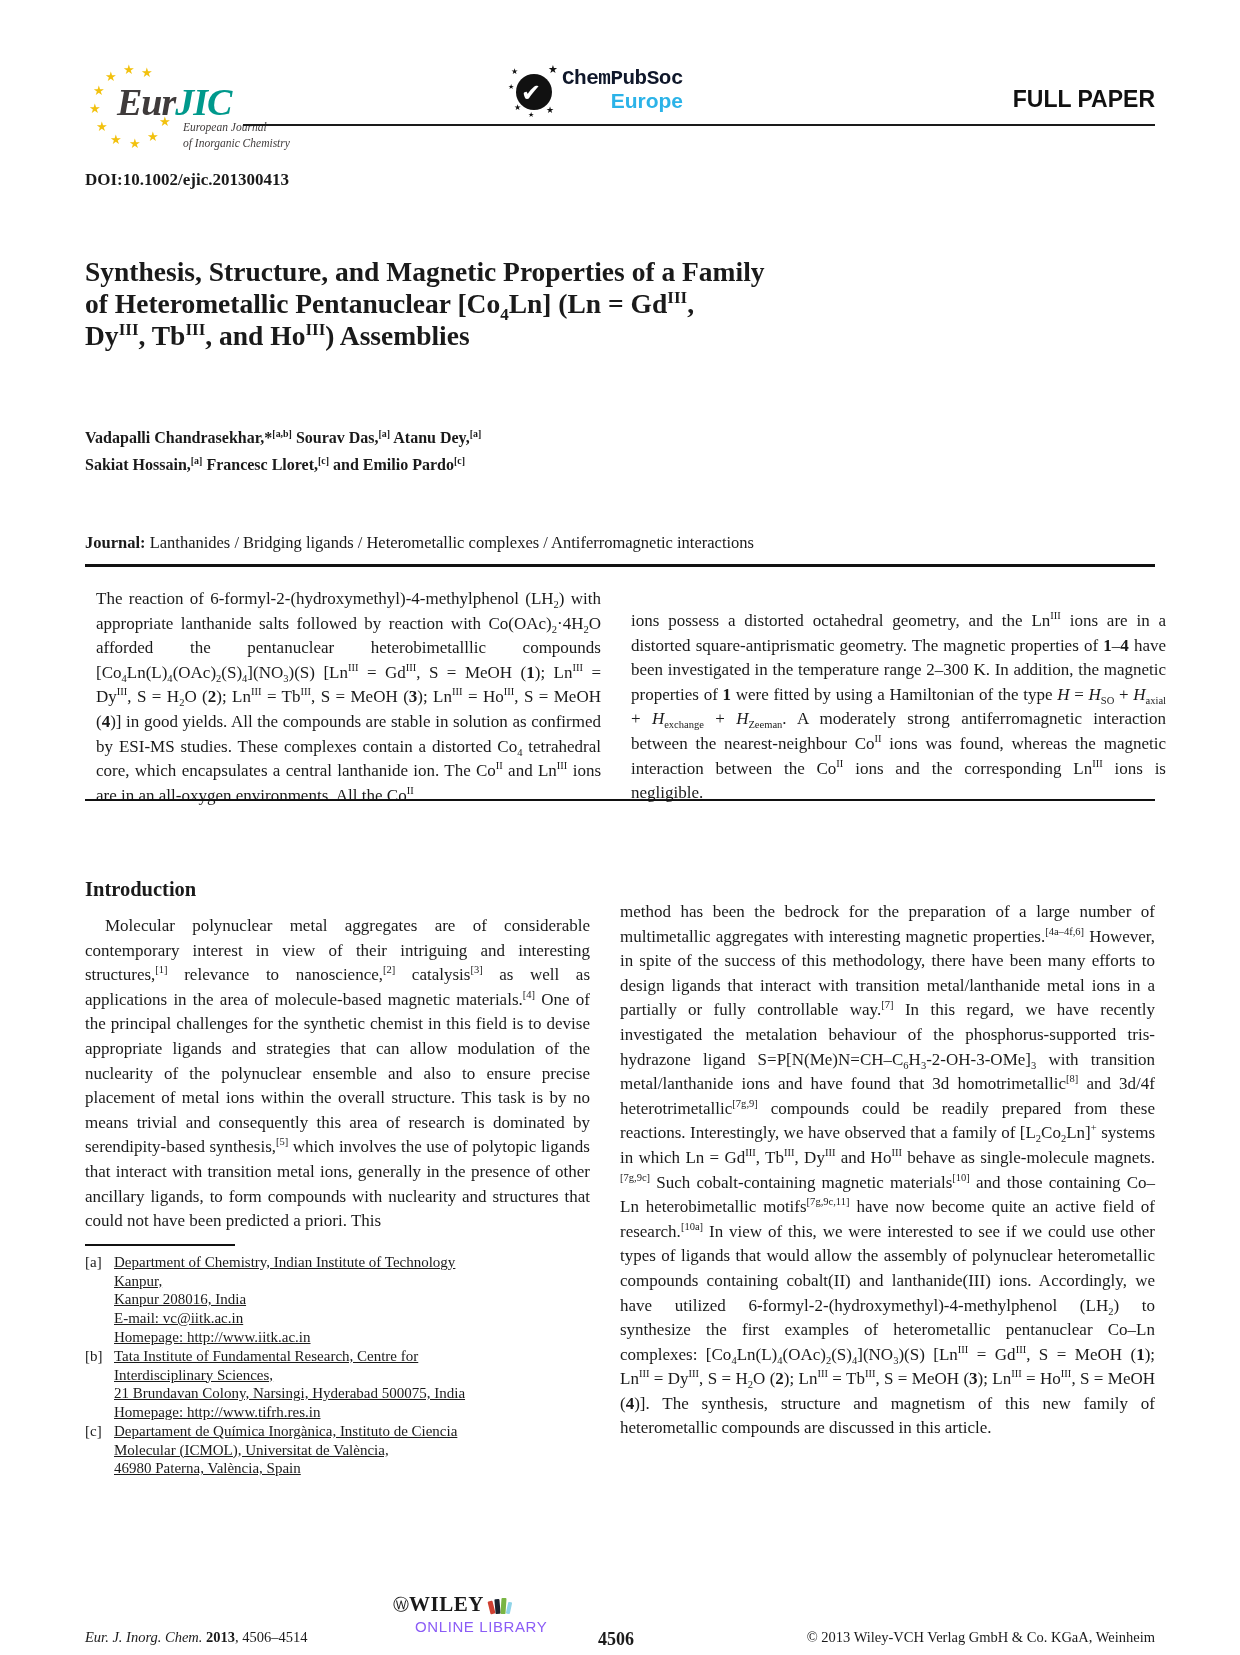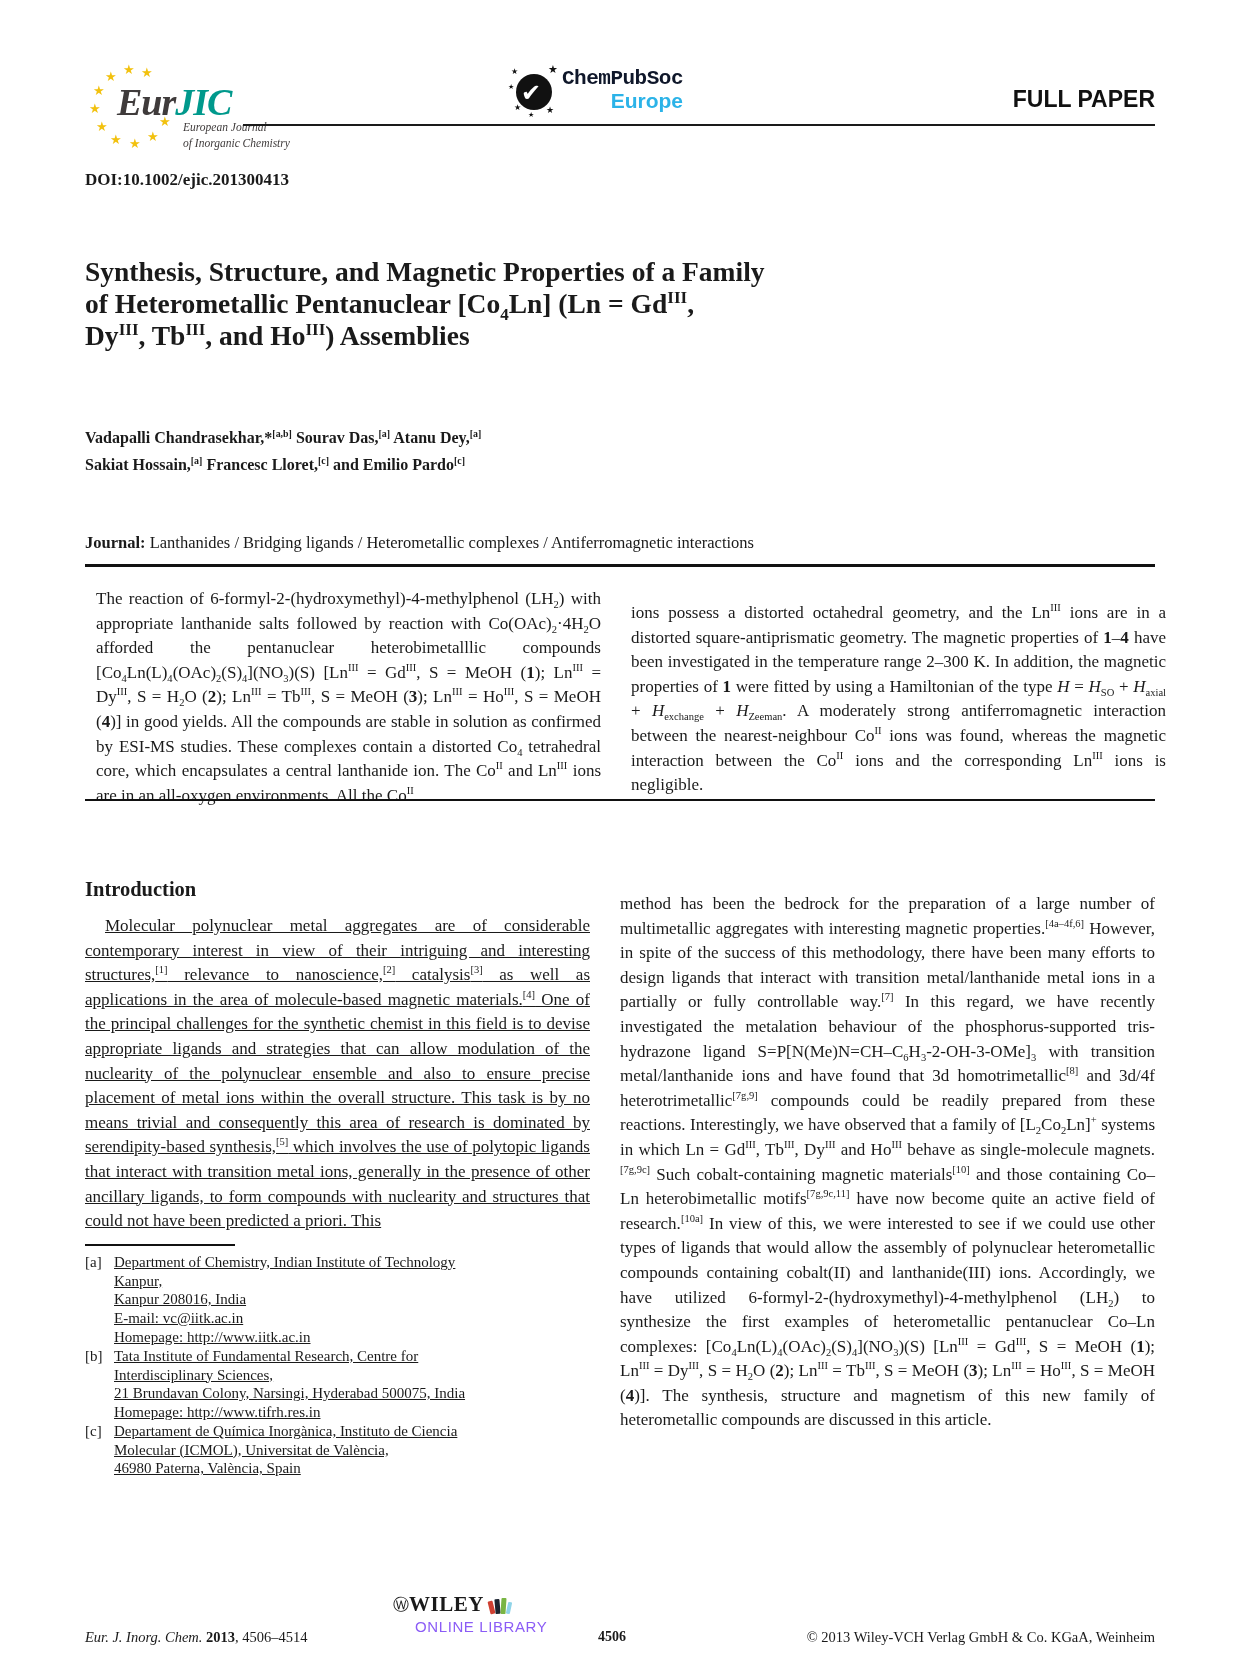--- a/index.html
+++ b/index.html
@@ -57,22 +57,22 @@
   .abstract p {margin:0; font-size:17px; line-height:24.6px; text-align:justify;}
 
   .rule-mid {position:absolute; left:85px; top:799px; width:1070px; height:2px; background:#111;}
 
   
   .main {position:absolute; left:85px; top:878px; width:1070px; display:flex; gap:30px;}
   .main .col-l {width:505px;}
   .main .col-r {width:535px;}
   .intro-heading {font-weight:bold; font-size:20.5px; margin:0 0 13px 0;}
   .body-par {margin:0; font-size:17px; line-height:24.6px; text-align:justify;}
-  .indent {text-indent:20px;text-decoration:underline;}
-  .col-r .body-par {margin-top:14px;}
+  .indent {text-indent:20px;}
+  .col-r .body-par {margin-top:22px;}
 
   .fn-divider {width:150px; height:2px; background:#111; margin-top:10px;}
   .footnotes {margin-top:7px; font-size:15px; line-height:18.8px;}
   .fn {display:flex;}
   .fn-marker {width:29px; flex:none;}
   .fn-text {flex:1; text-align:justify;text-decoration:underline;}
   .computer-icon {display:inline-block; width:15px; height:10px; border:1.5px solid #444;
     border-radius:1px; margin-top:3px; position:relative;}
   .computer-icon::after {content:""; position:absolute; left:-2px; right:-2px; top:10px; height:3px;
     background:repeating-linear-gradient(90deg,#444 0 1.5px,transparent 1.5px 3.5px);}
@@ -84,21 +84,21 @@
   .wiley-w {font-size:16px; line-height:20px;}
   .wiley-name {font-weight:bold; font-size:21px; line-height:21px; letter-spacing:0.5px;}
   .books {position:relative; width:24px; height:21px; margin-left:4px;}
   .bk {position:absolute; bottom:1px; border-radius:1px;}
   .bk1 {left:1px; width:5px; height:13px; background:#cf4032; transform:rotate(-14deg);}
   .bk2 {left:7px; width:5px; height:15px; background:#1b2430; transform:rotate(-5deg);}
   .bk3 {left:13px; width:5px; height:16px; background:#79b543; transform:rotate(4deg);}
   .bk4 {left:19px; width:4px; height:12px; background:#8fd4e8; transform:rotate(12deg);}
   .wiley-sub {font-family:"Liberation Sans",sans-serif; font-size:15px; letter-spacing:0.6px;
     color:#8b5cf6; margin-top:3px;margin-left:22px;}
-  .page-number {position:absolute; left:598px; top:1629px; font-weight:bold; font-size:14px;}
+  .page-number {position:absolute; left:598px; top:1629px; font-weight:bold; font-size:18px;}
   .footer-copyright {position:absolute; right:85px; top:1629px; font-size:14.5px;}
 </style>
 </head>
 <body>
 
 <div class="page">
 
   <div class="eurjic-logo">
     <span class="eu-star st1">★</span>
     <span class="eu-star st2">★</span>

